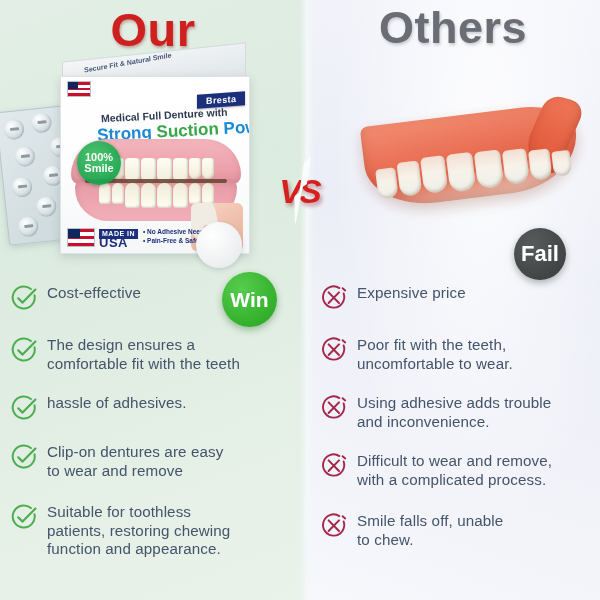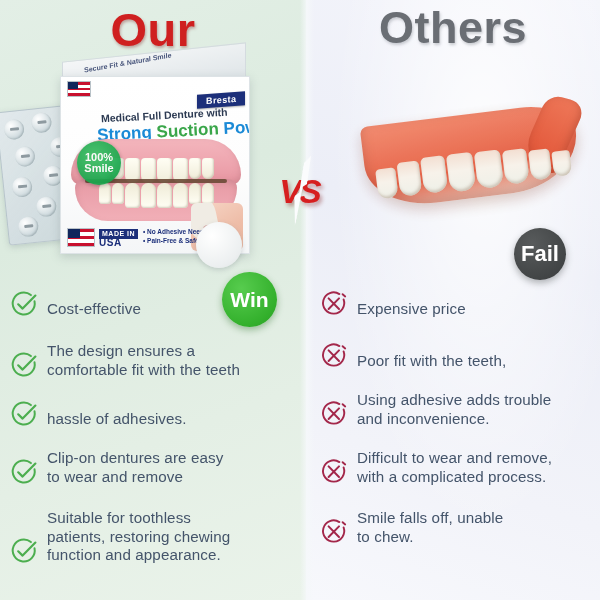--- a/index.html
+++ b/index.html
@@ -86,21 +86,21 @@
     color:#fff;font-size:11px;font-weight:bold;line-height:11px;
     display:flex;flex-direction:column;align-items:center;justify-content:center;
     box-shadow:0 1px 4px rgba(0,0,0,.3);opacity:.93;}
   .madein{position:absolute;left:6px;bottom:6px;display:flex;align-items:center;gap:4px;}
   .flag-lg{width:26px;height:17px;
     background:linear-gradient(#c8102e 0 20%,#fff 20% 40%,#c8102e 40% 60%,#fff 60% 80%,#c8102e 80% 100%);
     border:1px solid #b9c2c8;position:relative;flex:none;}
   .flag-lg:before{content:"";position:absolute;left:0;top:0;width:12px;height:9px;background:#10265c;}
   .mi-txt{line-height:8px;}
   .mi-1{font-size:7px;font-weight:bold;color:#fff;background:#1c2f7a;padding:1px 3px;letter-spacing:.5px;}
-  .mi-2{font-size:10px;font-weight:bold;color:#1c2f7a;letter-spacing:.5px;}
+  .mi-2{font-size:13px;font-weight:bold;color:#1c2f7a;letter-spacing:.5px;}
   .bul{position:absolute;left:82px;bottom:8px;font-size:6.5px;color:#1c2f7a;line-height:9px;font-weight:bold;}
   .smile{position:absolute;right:6px;bottom:2px;width:52px;height:48px;border-radius:6px;
     background:linear-gradient(150deg,#f7d7c8,#eebda8 60%,#e8b49d);overflow:hidden;}
   .smile .mouth{position:absolute;left:14px;top:24px;width:24px;height:11px;background:#fff;
     border-radius:3px 3px 10px 10px;box-shadow:0 0 0 2px rgba(190,110,110,.55);}
   .smile .hair{position:absolute;left:-4px;top:-6px;width:30px;height:44px;
     background:#f0ece4;border-radius:50% 40% 30% 50%;transform:rotate(-12deg);}
 
   
   .disc{position:absolute;left:196px;top:176px;width:46px;height:46px;border-radius:50%;
@@ -143,21 +143,21 @@
     box-shadow:0 3px 7px rgba(40,110,35,.4);}
   .badge-fail{left:514px;top:182px;width:52px;height:52px;font-size:22px;
     background:radial-gradient(circle at 35% 30%,#585b5c,#424546 70%,#3a3c3d);
     box-shadow:0 3px 7px rgba(40,45,45,.35);}
 
   
   .lists{position:absolute;left:0;top:278px;width:600px;height:322px;}
   .col{position:absolute;top:0;height:322px;}
   .col-left{left:0;width:306px;padding:6px 8px 0 10px;box-sizing:border-box;}
   .col-right{left:306px;width:294px;padding:6px 8px 0 14px;box-sizing:border-box;}
-  .item{display:flex;align-items:flex-end;margin-bottom:14px;margin-top:6px;}
+  .item{display:flex;align-items:flex-start;margin-bottom:14px;}
   .ic{flex:none;width:28px;height:28px;margin-right:9px;position:relative;}
   .ic svg{display:block;}
   .txt{font-size:15.2px;line-height:18.5px;color:#44546a;letter-spacing:.1px;}
   .col-left .item:nth-child(1){margin-bottom:24px;}
   .col-left .item:nth-child(2){margin-bottom:21px;}
   .col-left .item:nth-child(3){margin-bottom:21px;}
   .col-left .item:nth-child(4){margin-bottom:23px;}
   .col-right .item:nth-child(1){margin-bottom:24px;}
   .col-right .item:nth-child(2){margin-bottom:21px;}
   .col-right .item:nth-child(3){margin-bottom:21px;}
@@ -376,20 +376,21 @@
       <div class="item">
         <div class="ic">
           <svg width="28" height="28" viewBox="0 0 28 28">
             <path d="M23.6 9.4a10.6 10.6 0 1 1-4.2-5.3" fill="none" stroke="#a3274a" stroke-width="1.9" stroke-linecap="round"></path>
             <path d="M8.6 8.4l10.4 10.6M19 8.4L8.6 19" fill="none" stroke="#a3274a" stroke-width="2" stroke-linecap="round"></path>
             <path d="M22.6 4.2l2.6 2.2" fill="none" stroke="#a3274a" stroke-width="1.9" stroke-linecap="round"></path>
           </svg>
         </div>
         <div class="txt">
           <div>Poor fit with the teeth,</div>
+          <div>uncomfortable to wear.</div>
         </div>
       </div>
 
       <div class="item">
         <div class="ic">
           <svg width="28" height="28" viewBox="0 0 28 28">
             <path d="M23.6 9.4a10.6 10.6 0 1 1-4.2-5.3" fill="none" stroke="#a3274a" stroke-width="1.9" stroke-linecap="round"></path>
             <path d="M8.6 8.4l10.4 10.6M19 8.4L8.6 19" fill="none" stroke="#a3274a" stroke-width="2" stroke-linecap="round"></path>
             <path d="M22.6 4.2l2.6 2.2" fill="none" stroke="#a3274a" stroke-width="1.9" stroke-linecap="round"></path>
           </svg>

